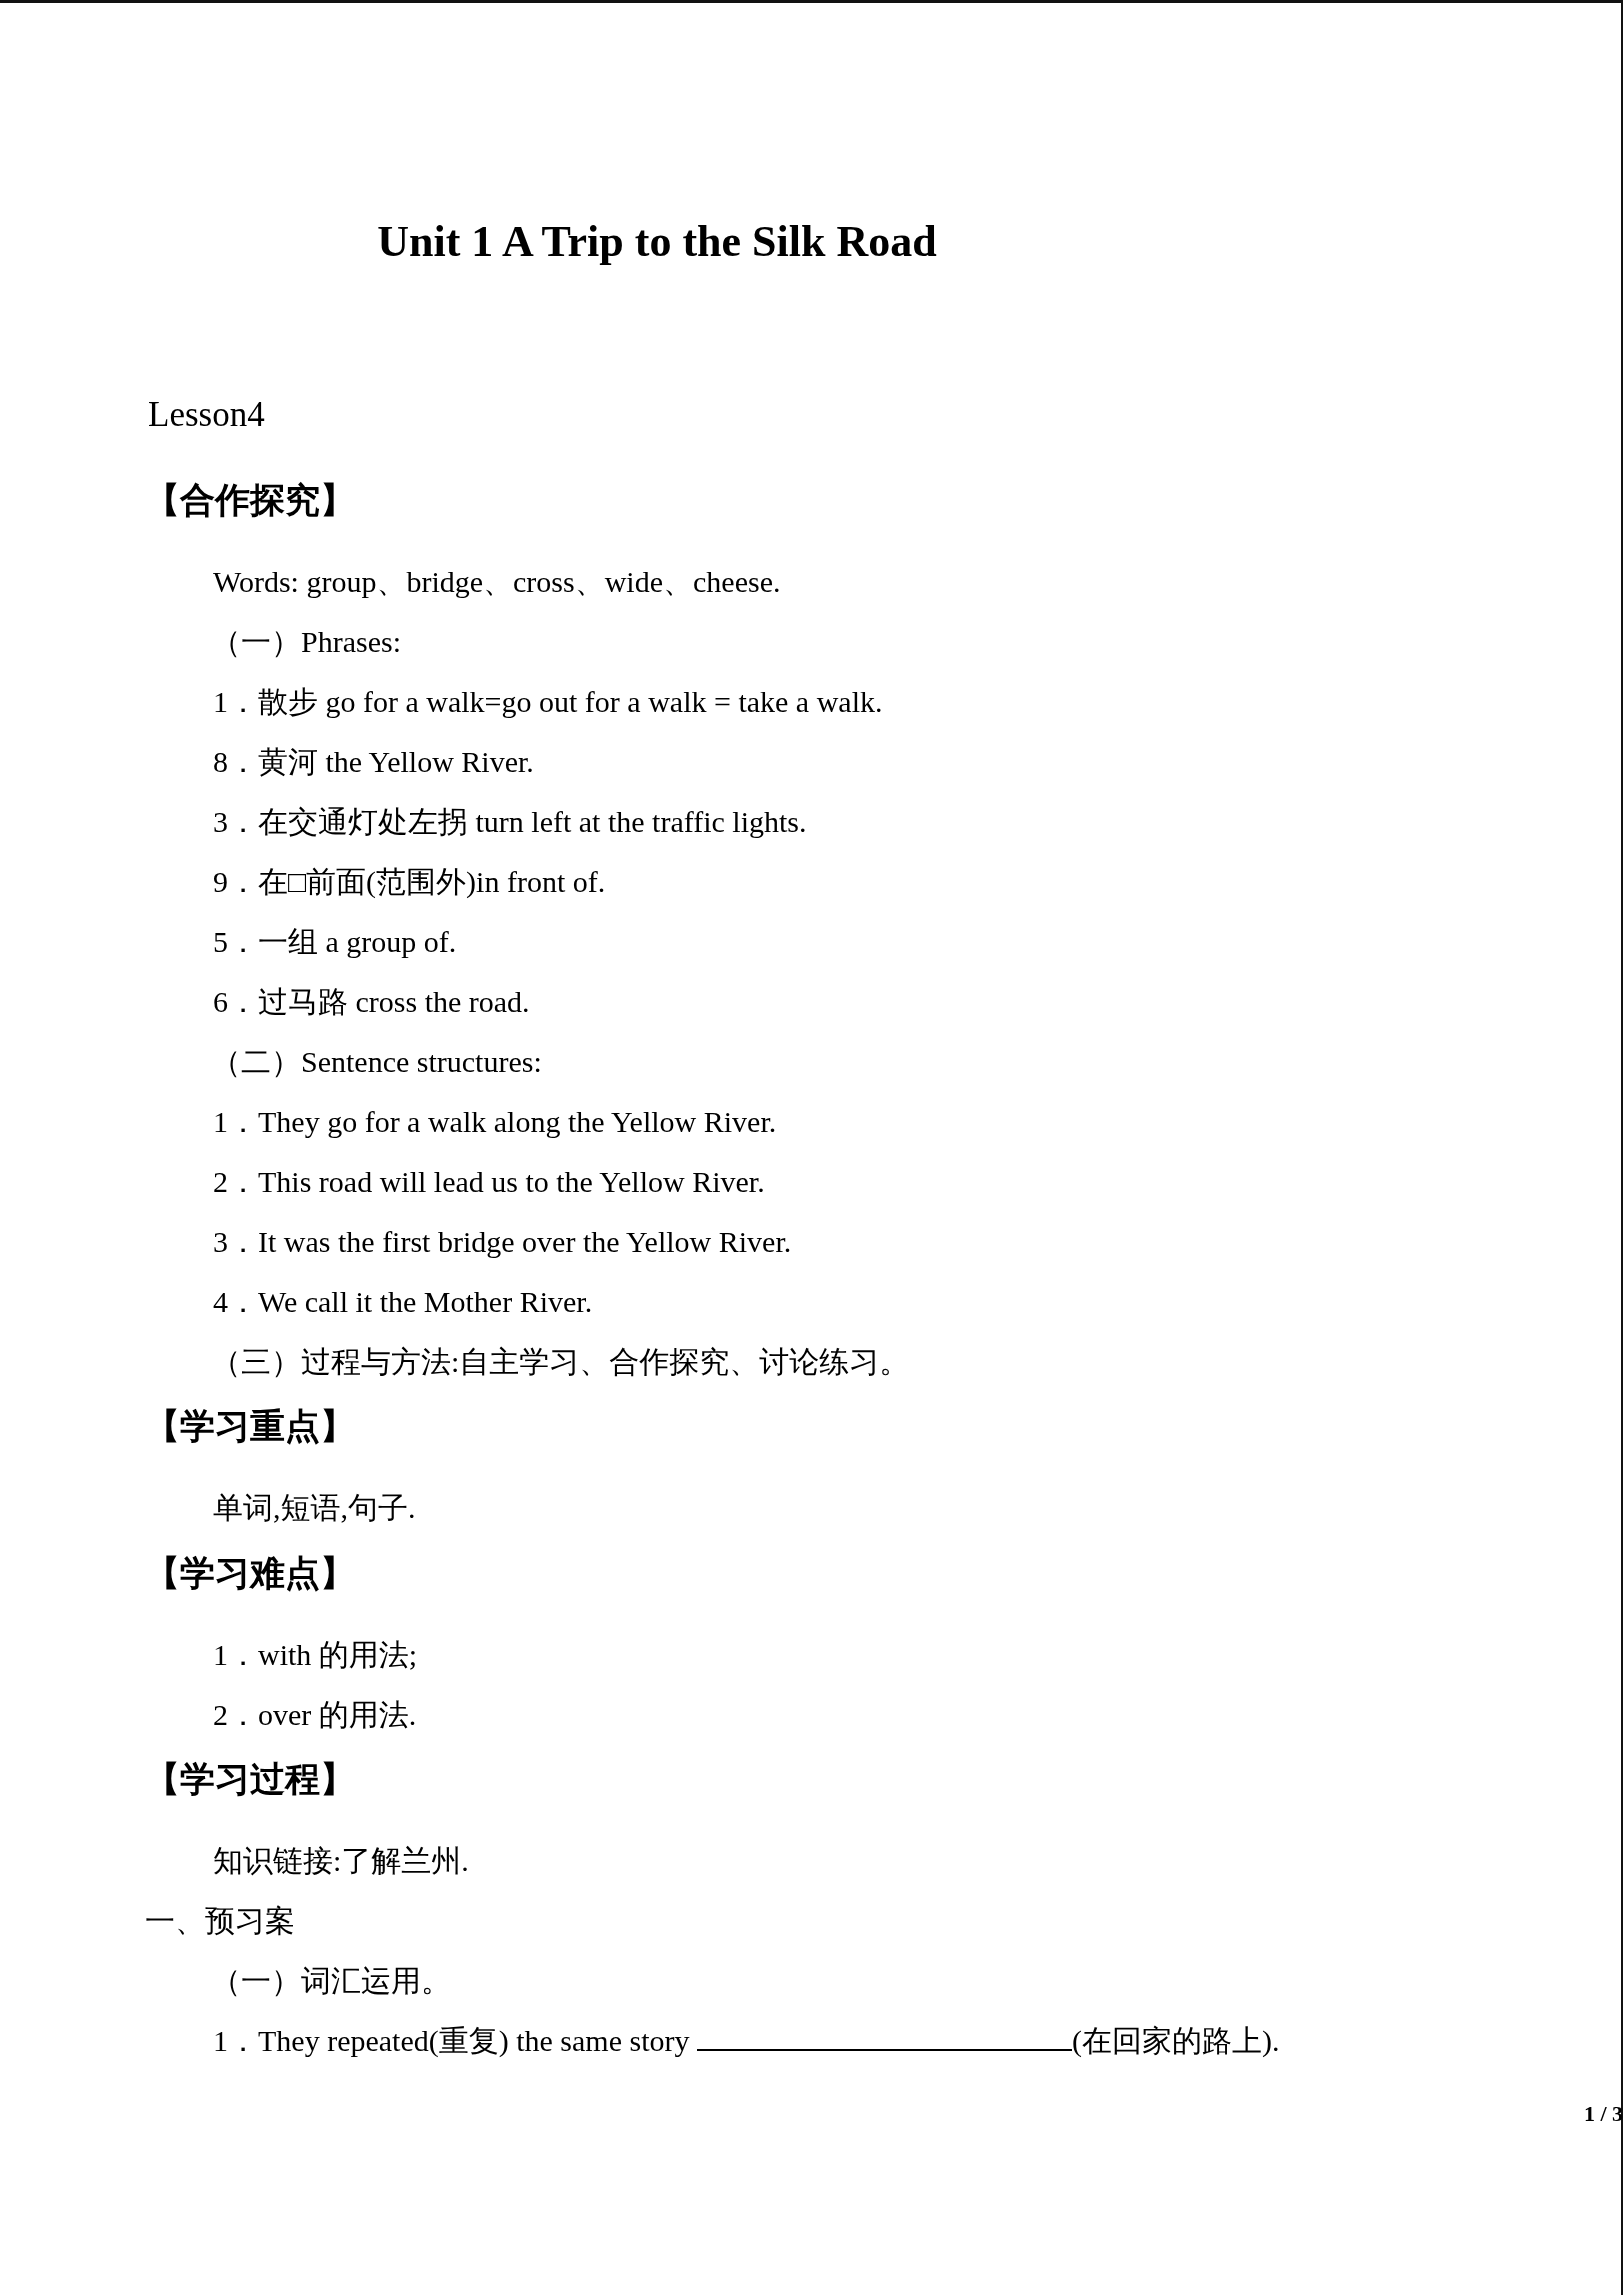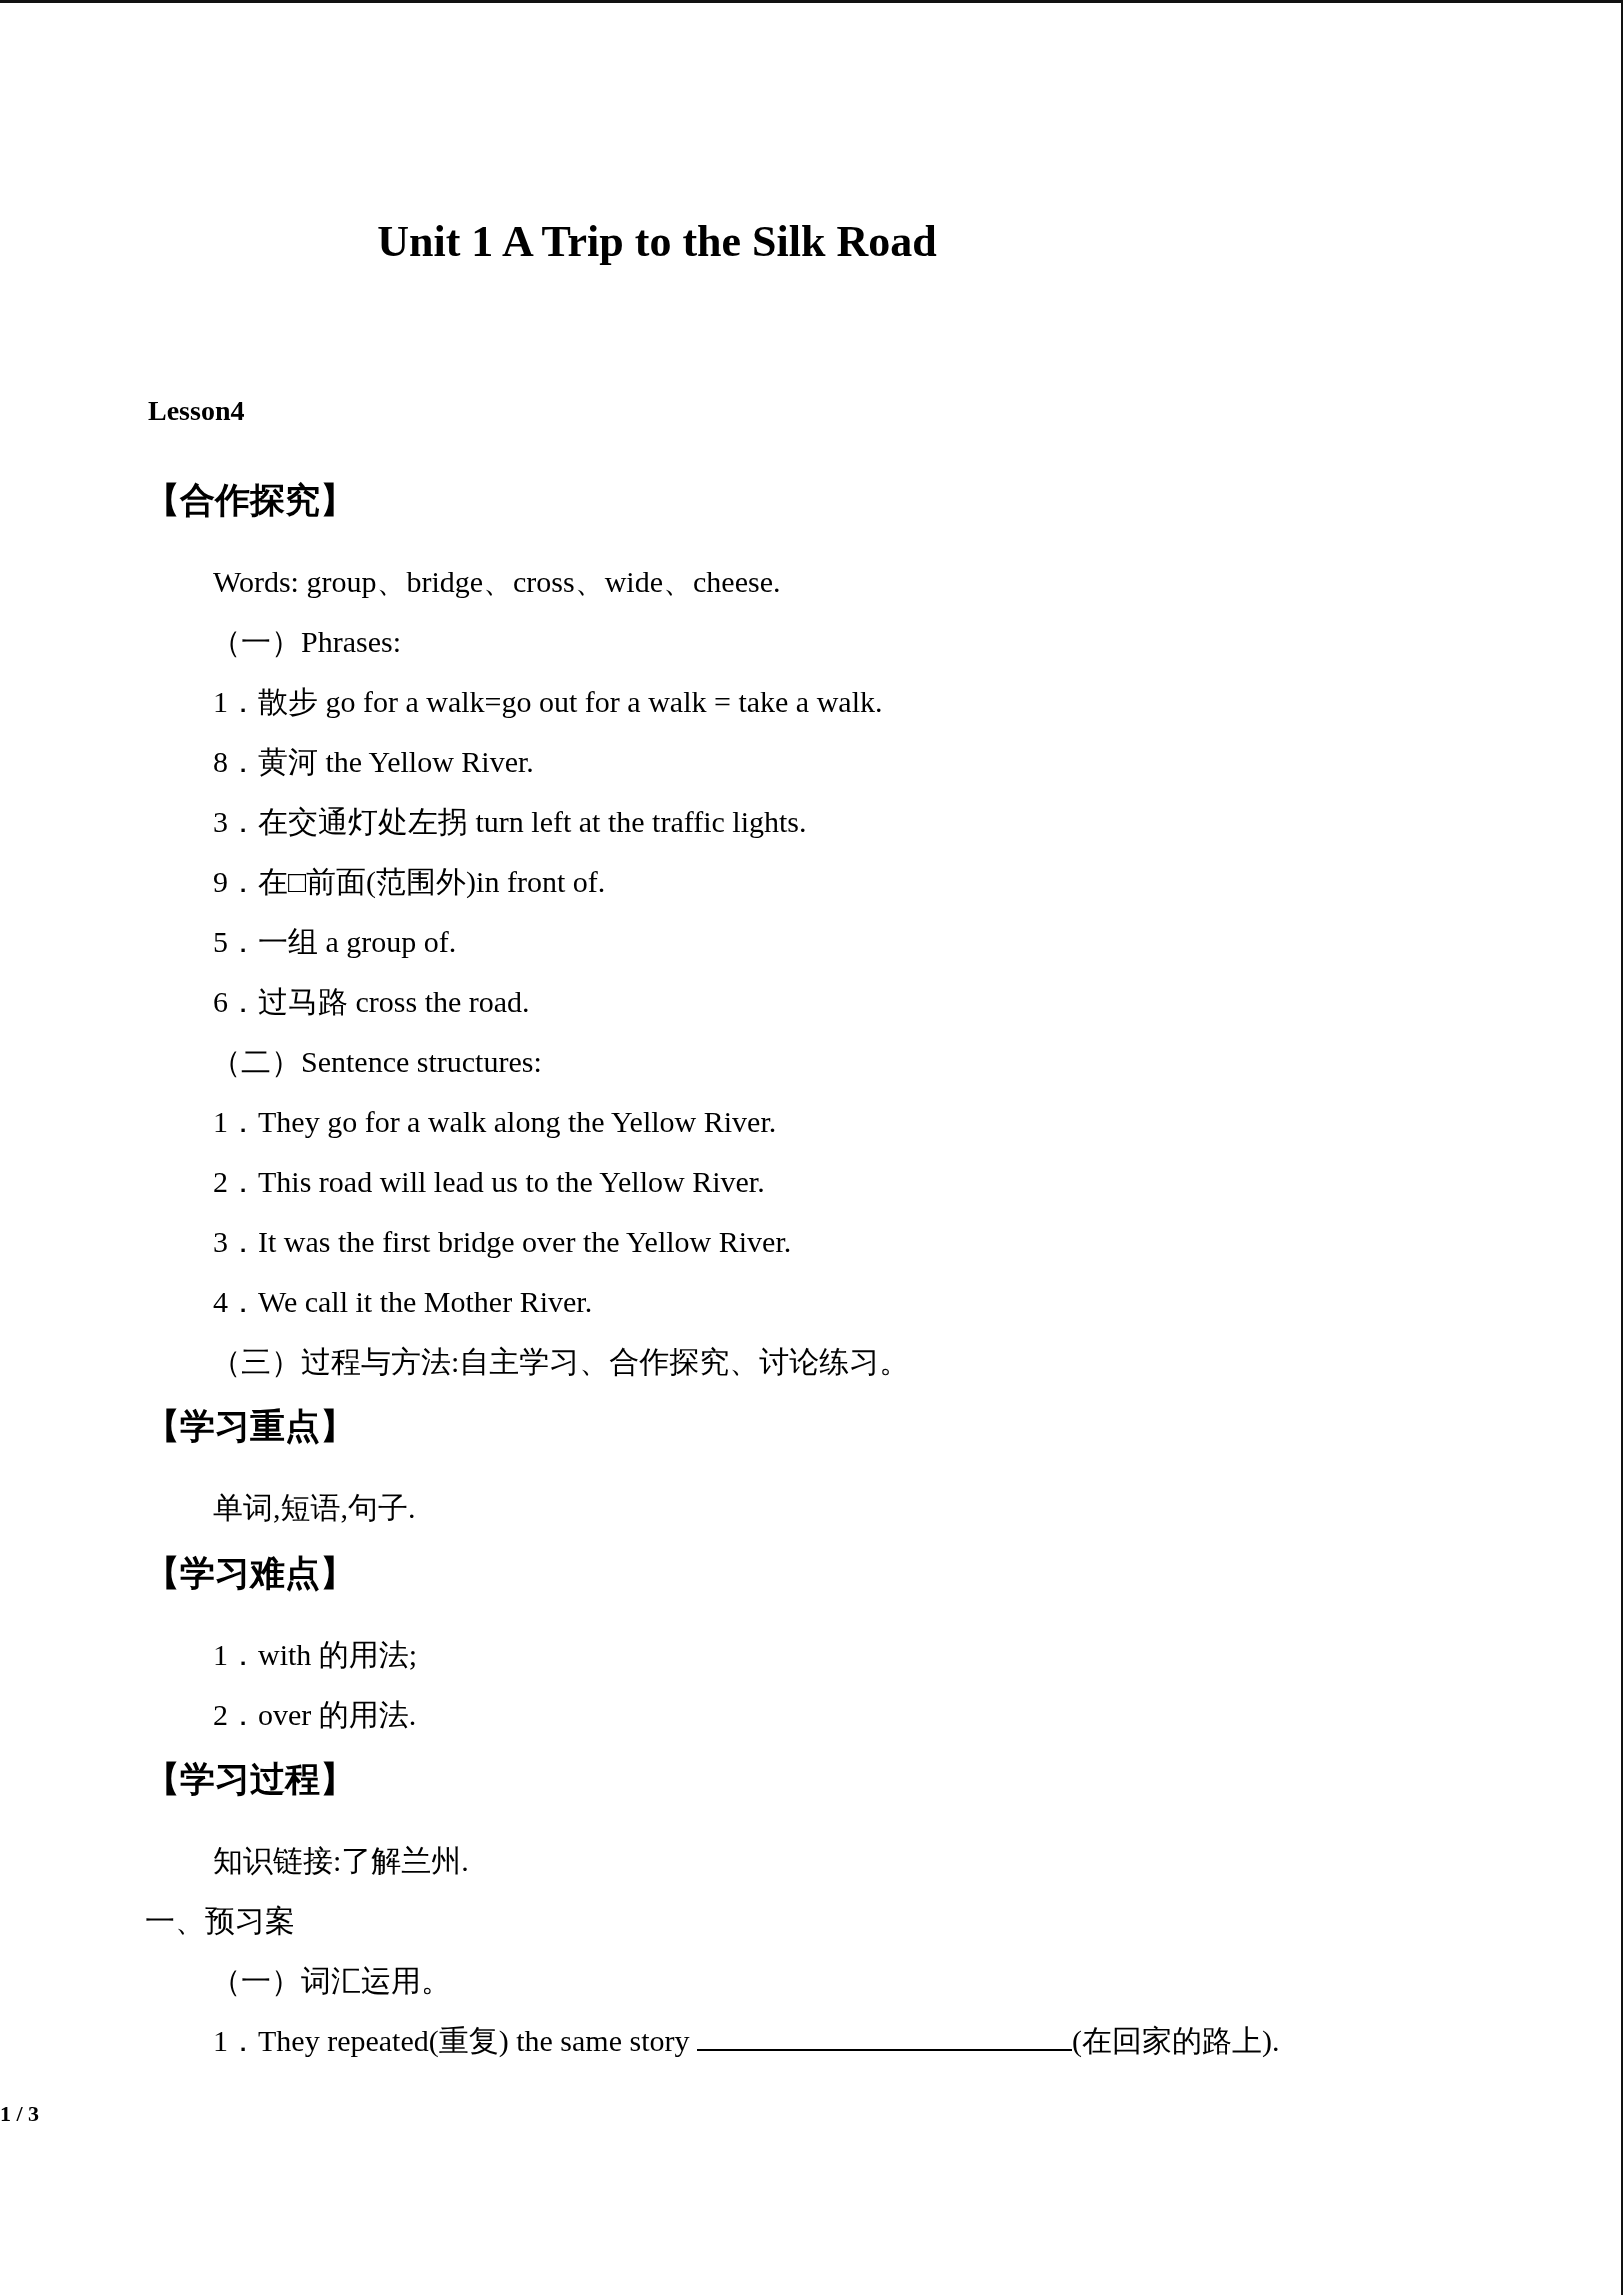--- a/index.html
+++ b/index.html
@@ -2,26 +2,26 @@
 <html style="font-size:11px"><head>
 <meta charset="utf-8">
 <style>
   html, body { margin:0; padding:0; }
   body { width:1623px; height:2295px; background:#ffffff; position:relative; overflow:hidden;
          font-family:"Liberation Serif","DejaVu Serif",serif; color:#000; }
   .frame-top { position:absolute; left:0; top:0; width:1623px; height:2.7px; background:#111; }
   .frame-right { position:absolute; right:0; top:0; width:2px; height:2295px; background:#111; }
   .t { position:absolute; white-space:nowrap; line-height:1; }
   .title { font-weight:bold; font-size:44px; left:0; width:1314px; text-align:center; top:220px; }
-  .lesson { font-weight:bold; font-size:28px; left:148px; top:397px; }
+  .lesson { font-weight:normal; font-size:35px; left:148px; top:397px; }
   .sec { font-weight:bold; font-size:35px; left:145px; font-family:"DejaVu Sans","Liberation Sans",sans-serif; }
   .body { font-size:30px;text-align:center; }
   .ind1 { left:213px; }
   .ind0 { left:145px; }
-  .footer { font-weight:bold; font-size:22px; left:0; width:1623px; text-align:left; top:2103px; }
+  .footer { font-weight:bold; font-size:22px; left:0; width:1623px; text-align:right; top:2103px; }
   .blank { display:inline-block; width:375px; border-bottom:2px solid #000; height:23px; vertical-align:baseline; }
 </style>
 </head>
 <body>
 
 <div class="frame-top"></div>
 <div class="frame-right"></div>
 
 <div class="t title">Unit 1    A Trip to the Silk Road</div>
 <div class="t lesson">Lesson4</div>

